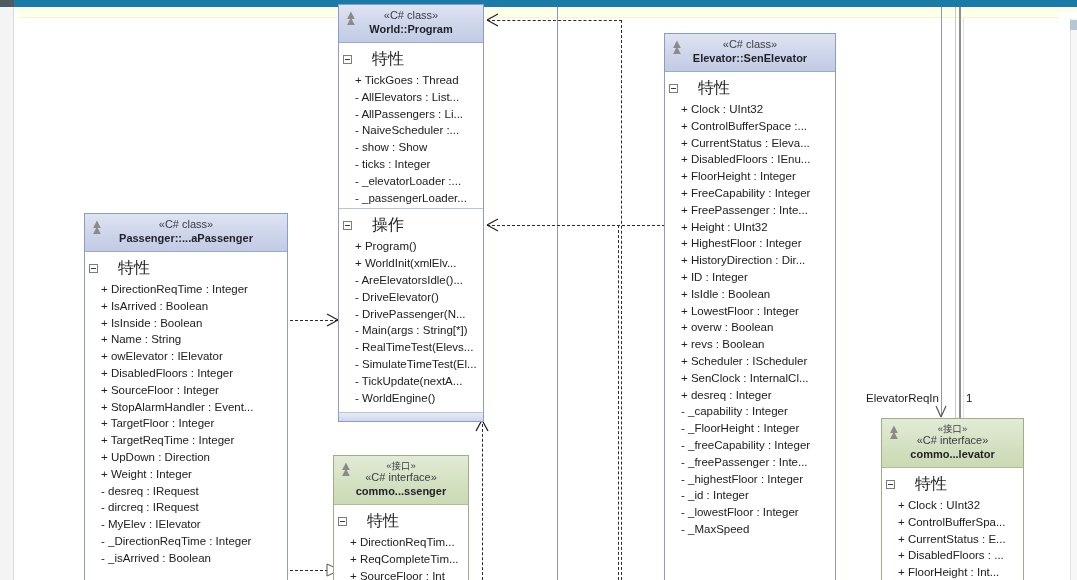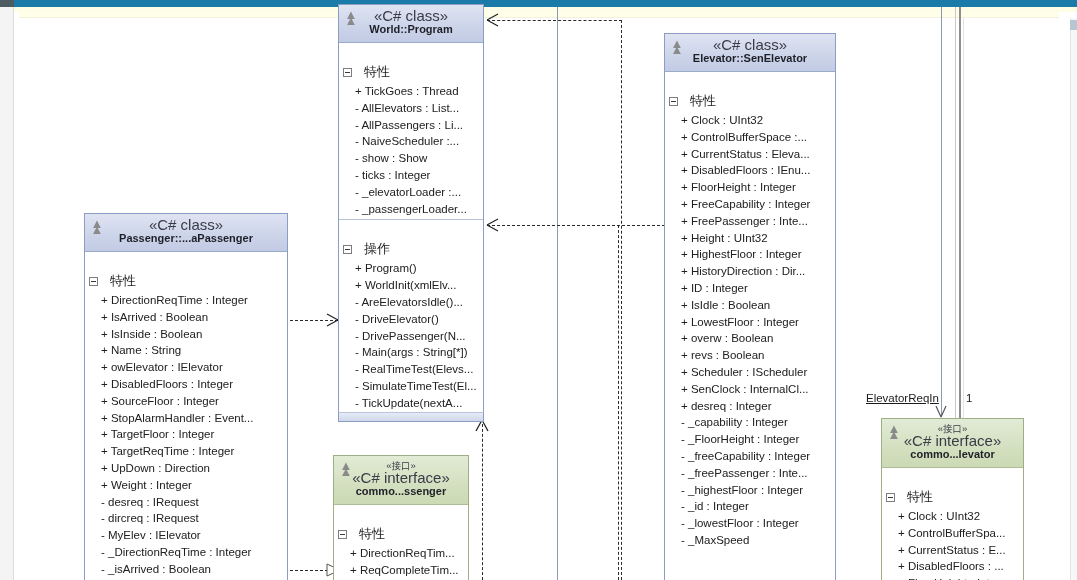--- a/index.html
+++ b/index.html
@@ -66,33 +66,33 @@
     border-bottom: 1px solid #aebd95;
   }
   .chev {
     position: absolute; left: 5px; top: 4px;
     width: 14px; height: 14px;
     color: #8a8a8a; font-size: 13px; line-height: 12px;
     text-align: center;
     user-select: none;
   }
   .stereo {
-    font-size: 15px; color: #3a3a46; line-height: 13px;
+    font-size: 11px; color: #3a3a46; line-height: 13px;
     white-space: nowrap;
   }
   .stereo.tiny { font-size: 9.5px; line-height: 11px; }
   .uml-name {
     font-size: 11px; font-weight: bold; color: #1f1f28;
     line-height: 14px; white-space: nowrap;
   }
   .uml-body { background: #ffffff; padding: 0 0 2px 0; }
   .section-hdr {
-    font-size: 13px; color: #1d1d1d;
-    padding: 20px 2px 2px 4px;
-    display: flex; align-items: center; gap: 12px;
+    font-size: 16px; color: #1d1d1d;
+    padding: 6px 2px 2px 4px;
+    display: flex; align-items: center; gap: 20px;
     white-space: nowrap;
   }
   .minus-box {
     display: inline-block; width: 9px; height: 9px;
     border: 1px solid #7d7d7d; background: #fff;
     position: relative; flex: 0 0 auto;
   }
   .minus-box::after {
     content: ""; position: absolute; left: 1px; top: 3px;
     width: 5px; height: 1px; background: #3a3a3a;
@@ -159,21 +159,21 @@
 
     <path d="M 338,320 L 327,314 M 338,320 L 327,326" stroke="#222" stroke-width="1.2" fill="none"></path>
 
     <path d="M 327,564 L 340,570 L 327,576 Z" stroke="#555" stroke-width="1" fill="#ffffff"></path>
 
     <path d="M 476,431 L 482,420 L 488,431" stroke="#222" stroke-width="1.3" fill="none"></path>
 
     <path d="M 941,417 L 936,406 M 941,417 L 946,406" stroke="#555" stroke-width="1.2" fill="none"></path>
   </svg>
 
-  <div class="assoc-label" style="left:866px; top:392px;text-decoration:underline;">ElevatorReqIn</div>
+  <div class="assoc-label" style="left:866px; top:392px;">ElevatorReqIn</div>
   <div class="assoc-label" style="left:966px; top:392px;">1</div>
 
   <div class="uml clipped-bottom" style="left:84px; top:213px; width:204px; height:367px;">
     <div class="uml-head">
       <div class="chev">▲<span style="display:block;margin-top:-6px;">▲</span></div>
       <div class="stereo">«C# class»</div>
       <div class="uml-name">Passenger::...aPassenger</div>
     </div>
     <div class="uml-body">
       <div class="section-hdr">

